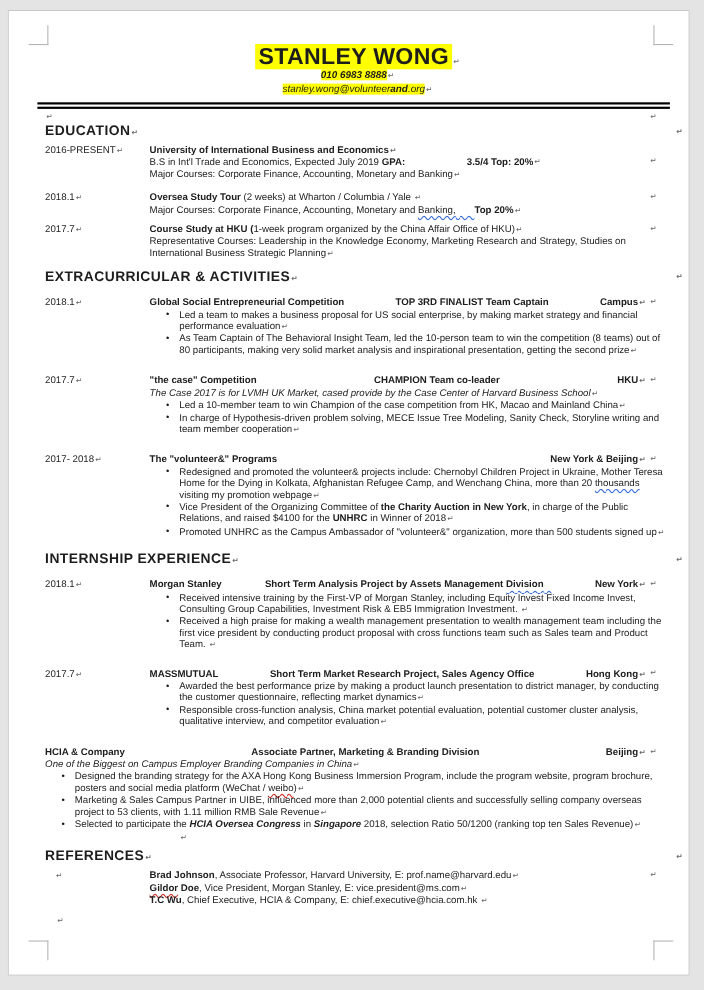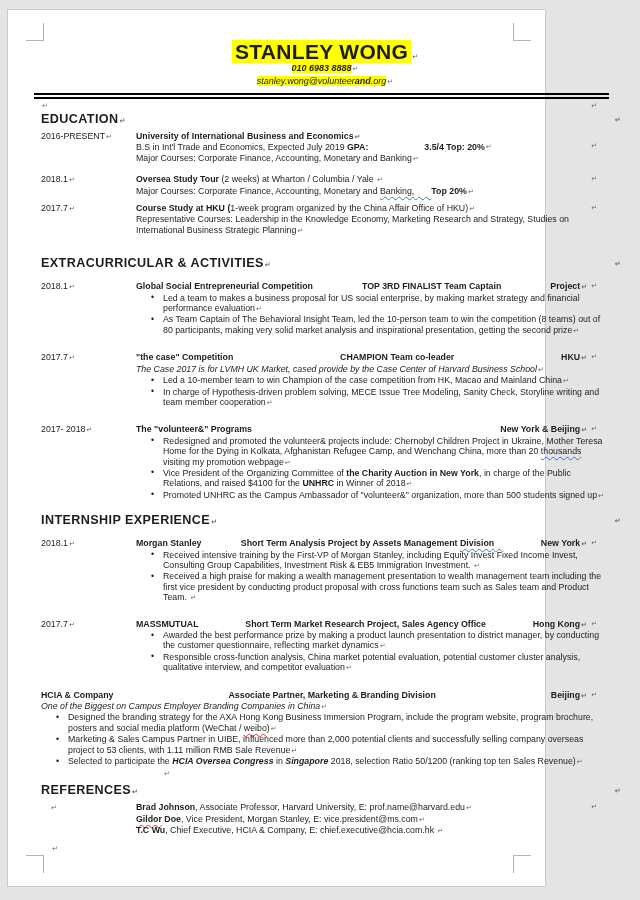--- a/index.html
+++ b/index.html
@@ -3,21 +3,21 @@
 <meta charset="utf-8">
 <style>
   html,body{margin:0;padding:0;}
   body{
     width:640px;height:900px;position:relative;
     background:#e4e4e4;
     font-family:"Liberation Sans", sans-serif;
     -webkit-font-smoothing:antialiased;
   }
   .page{
-    position:absolute;left:7px;top:9px;width:539px;height:878px;
+    position:absolute;left:7px;top:9px;width:620px;height:878px;
     background:#ffffff;border:1px solid #c9c9c9;box-sizing:border-box;
     color:#1d1d1d;font-size:8.8px;
   }
   
   .cm{position:absolute;width:17px;height:17px;}
   .cm-tl{left:18px;top:13px;border-right:1px solid #b5b5b5;border-bottom:1px solid #b5b5b5;}
   .cm-tr{right:14px;top:13px;border-left:1px solid #b5b5b5;border-bottom:1px solid #b5b5b5;}
   .cm-bl{left:18px;bottom:13px;border-right:1px solid #b5b5b5;border-top:1px solid #b5b5b5;}
   .cm-br{right:14px;bottom:13px;border-left:1px solid #b5b5b5;border-top:1px solid #b5b5b5;}
 
@@ -26,21 +26,21 @@
   .header{text-align:center;padding-top:30px;line-height:12px;}
   .hl{background:var(--hl,#ffff00);}
   .name{font-size:21px;font-weight:bold;letter-spacing:.3px;line-height:23px;padding:0 3px;}
   .contact{font-size:9px;font-style:italic;line-height:11.5px;}
   .phone{font-weight:bold;}
   .dline{height:2px;border-top:2px solid #000;border-bottom:2px solid #000;margin:5px 0 0 -7px;}
 
   .pline{position:relative;line-height:10px;margin-top:1px;}
   .heading{position:relative;font-weight:bold;font-size:12.6px;letter-spacing:.4px;line-height:14px;}
   .h-edu{margin-top:1px;}
-  .h-extra{margin-top:20px;}
+  .h-extra{margin-top:8px;}
   .h-intern{margin-top:12px;}
   .h-refs{margin-top:4px;}
 
   .row{display:flex;position:relative;}
   .date{flex:0 0 95px;line-height:10.4px;}
   .rbody{flex:1;line-height:10.4px;min-width:0;}
   .line{line-height:10.4px;}
   .tline{display:flex;justify-content:space-between;font-weight:bold;padding-right:22px;}
   .flexline{display:flex;}
   .gap{display:inline-block;flex:0 0 auto;}
@@ -123,21 +123,21 @@
     </div>
 
     <div class="heading h-extra"><span>EXTRACURRICULAR &amp; ACTIVITIES</span><span class="p">↵</span><span class="p edgemark">↵</span></div>
 
     <div class="row mt9">
       <div class="date"><span>2018.1</span><span class="p">↵</span></div>
       <div class="rbody">
         <div class="tline">
           <span>Global Social Entrepreneurial Competition</span>
           <span>TOP 3RD FINALIST Team Captain</span>
-          <span><span>Project</span><span class="p">↵</span></span>
+          <span><span>Campus</span><span class="p">↵</span></span>
         </div>
         <div class="bullet"><span>Led a team to makes a business proposal for US social enterprise, by making market strategy and financial performance evaluation</span><span class="p">↵</span></div>
         <div class="bullet"><span>As Team Captain of The Behavioral Insight Team, led the 10-person team to win the competition (8 teams) out of 80 participants, making very solid market analysis and inspirational presentation, getting the second prize</span><span class="p">↵</span></div>
       </div>
       <span class="p rowmark">↵</span>
     </div>
 
     <div class="row mt16">
       <div class="date"><span>2017.7</span><span class="p">↵</span></div>
       <div class="rbody">

